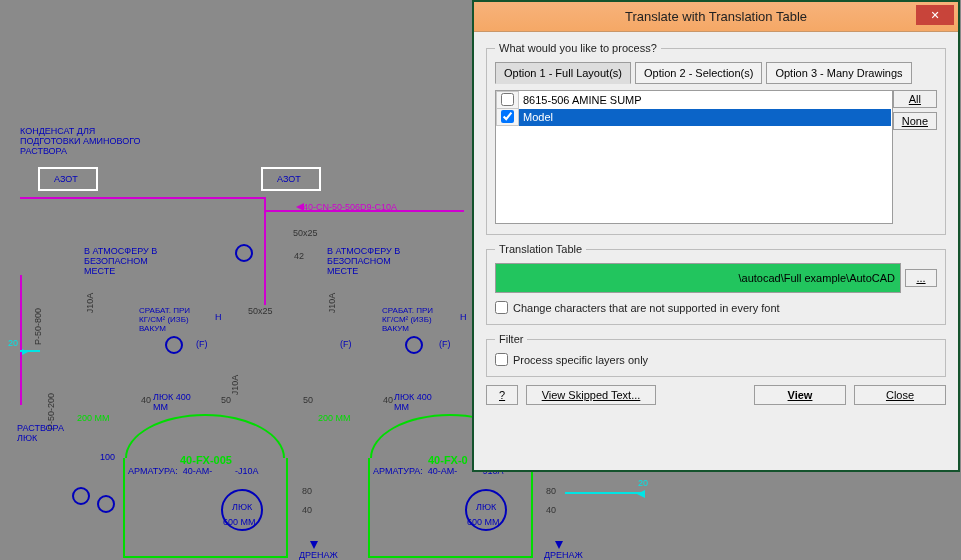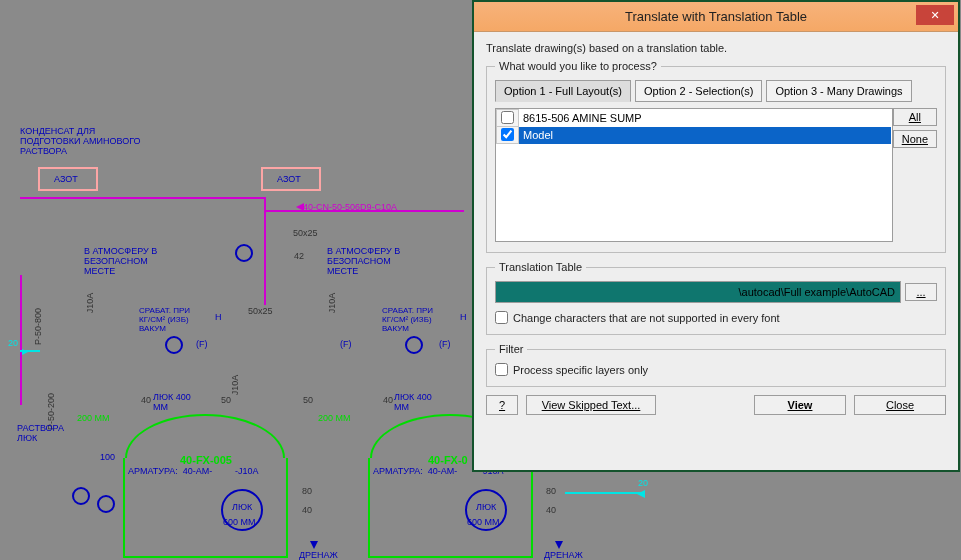--- a/index.html
+++ b/index.html
@@ -18,21 +18,21 @@
   position: absolute;
   left: 0; top: 0;
   width: 961px; height: 560px;
   background: #8a8a8a;
 }
 .cad-text { position: absolute; font-family: Arial, sans-serif; font-size: 9px; color: #0000bb; white-space: pre; }
 .cad-text.cyan { color: #00e5e5; }
 .cad-text.magenta { color: #d000d0; }
 .cad-text.green { color: #00dd00; }
 .cad-text.dk { color: #333; }
-.cad-box { position: absolute; border: 2px solid #fca5a5; }
+.cad-box { position: absolute; border: 2px solid #ffffff; }
 .cad-line { position: absolute; background: #00e5e5; }
 .cad-line.magenta { background: #d000d0; }
 .arrow { position:absolute; width:0; height:0; border-style:solid; }
 .circle { position:absolute; border:2px solid #0000bb; border-radius:50%; }
 .arc-shape{ position:absolute; border:2px solid #00dd00; border-radius:50%/100% 100% 0 0; border-bottom:none;}
 
 
 .dialog {
   position: absolute;
   left: 472px; top: 0;
@@ -96,24 +96,24 @@
   padding:3px 12px;
   font-size:11px;
   cursor:pointer;
   text-decoration:underline;
 }
 .btn.small{ padding:2px 8px;}
 .path-row{ display:flex; gap:4px; align-items:center; margin-bottom:8px;}
 .path-input{
   flex:1;
   border:1px solid #9c9c9c;
-  background:#0f766e;
+  background:#22c55e;
   padding:3px 5px;
   font-size:11px;
-  height:22px;
+  height:30px;
 }
 .chk{ display:flex; align-items:center; gap:5px; font-size:11px; color:#222;}
 .bottom-row{ display:flex; gap:8px; margin-top:2px;}
 .bottom-row .spacer{ flex:1;}
 .bottom-row .btn.wide{ width:92px; text-align:center;}
 .btn.q{ width:32px; text-align:center;}
 </style>
 </head>
 <body>
 
@@ -235,21 +235,20 @@
 </div>
 
 <div class="dialog">
   <div class="titlebar">
     <span class="title">Translate with Translation Table</span>
     <div class="close-btn">
       <span>✕</span>
     </div>
   </div>
   <div class="dlg-body">
-    <div class="note">Translate drawing(s) based on a translation table.</div>
 
     <fieldset>
       <legend>What would you like to process?</legend>
       <div class="tabs">
         <div class="tab active">Option 1 - Full Layout(s)</div>
         <div class="tab">Option 2 - Selection(s)</div>
         <div class="tab">Option 3 - Many Drawings</div>
       </div>
       <div class="list-wrap">
         <div class="list">

